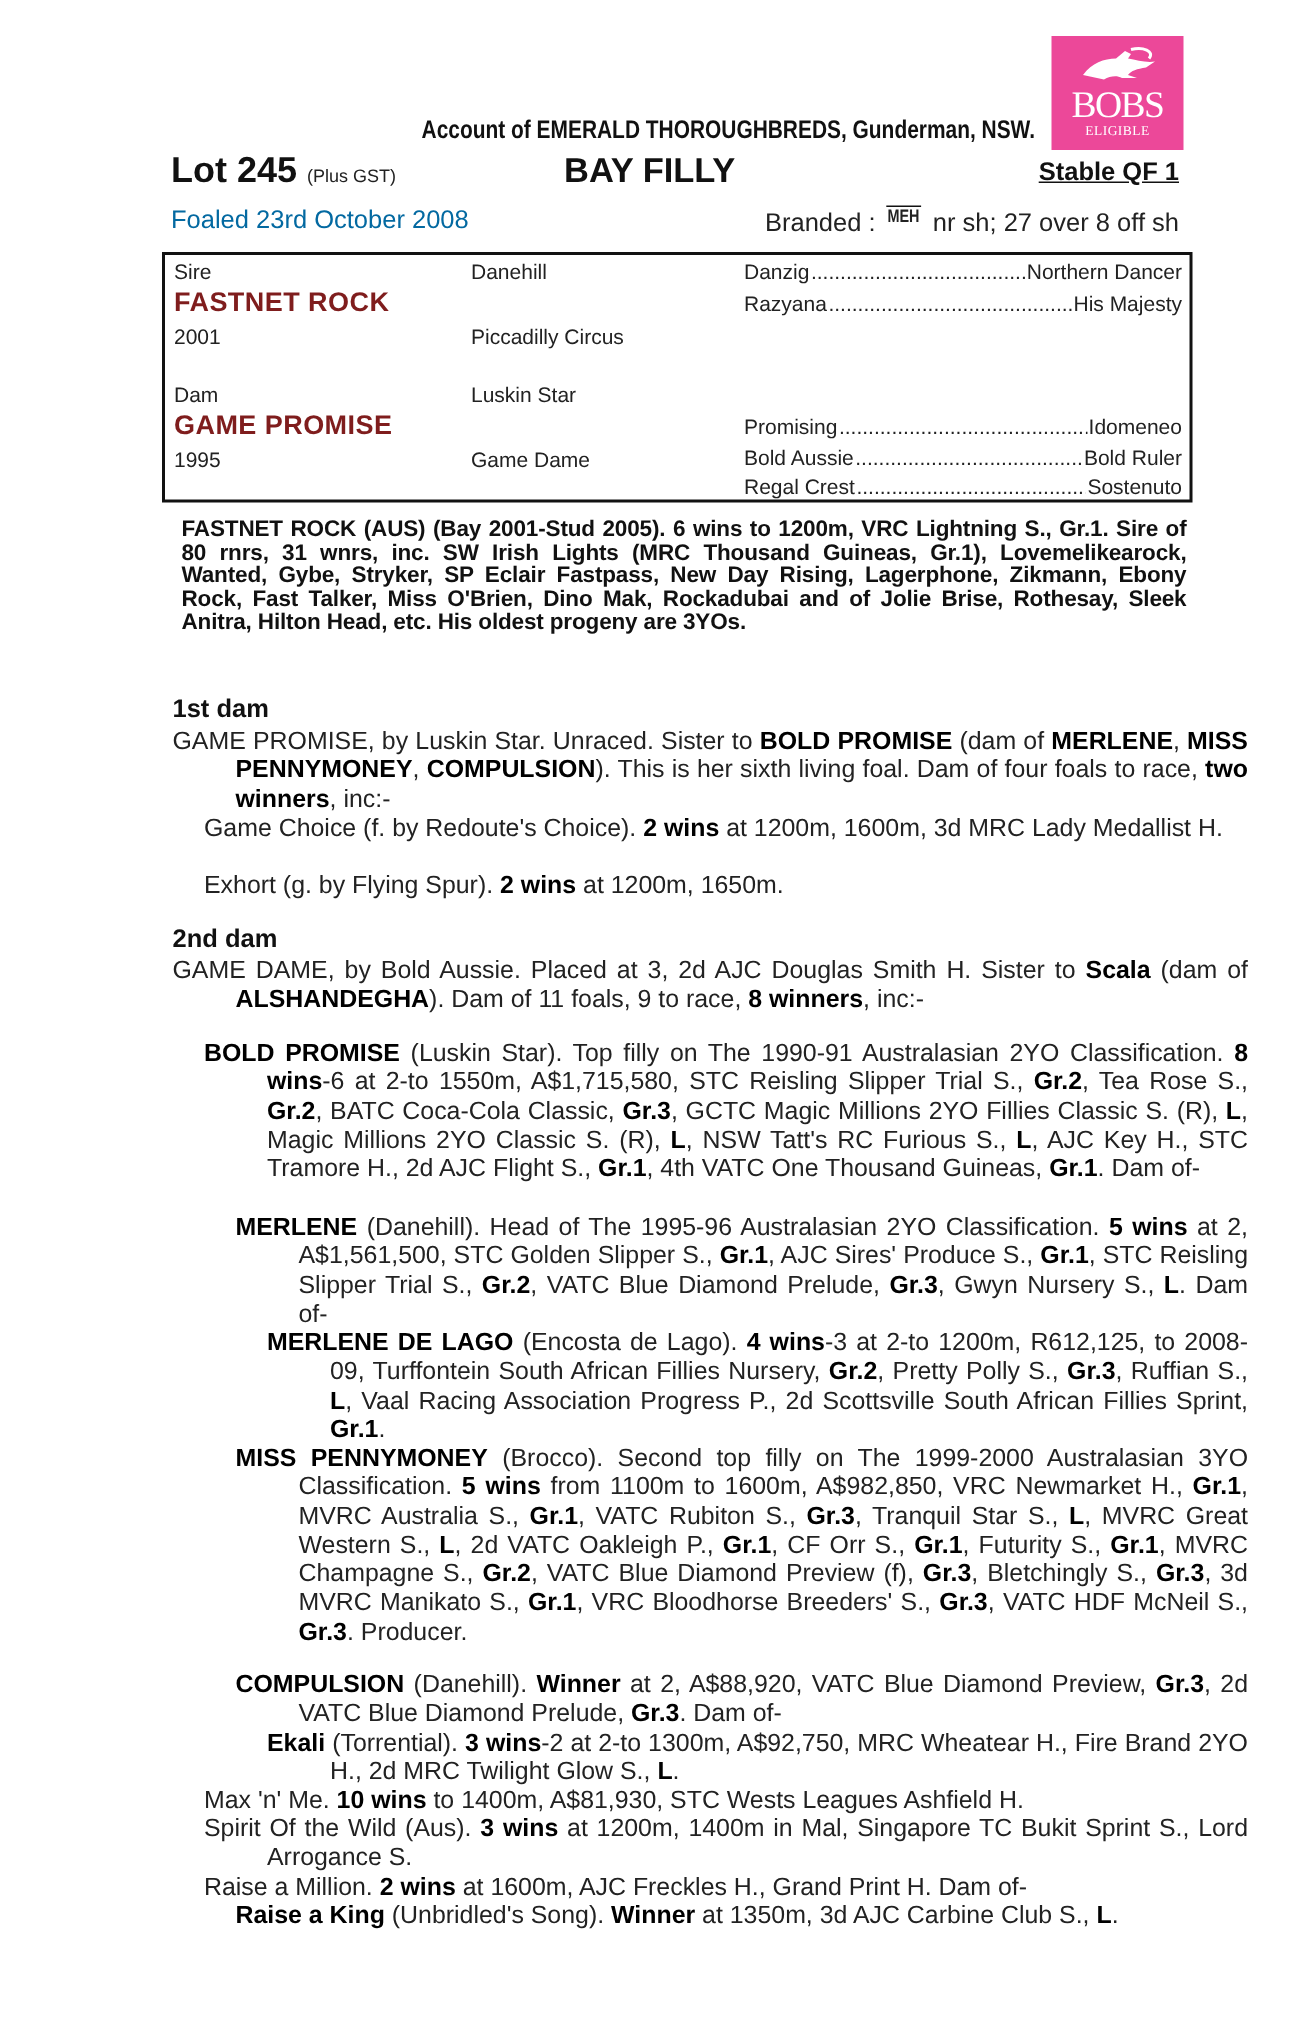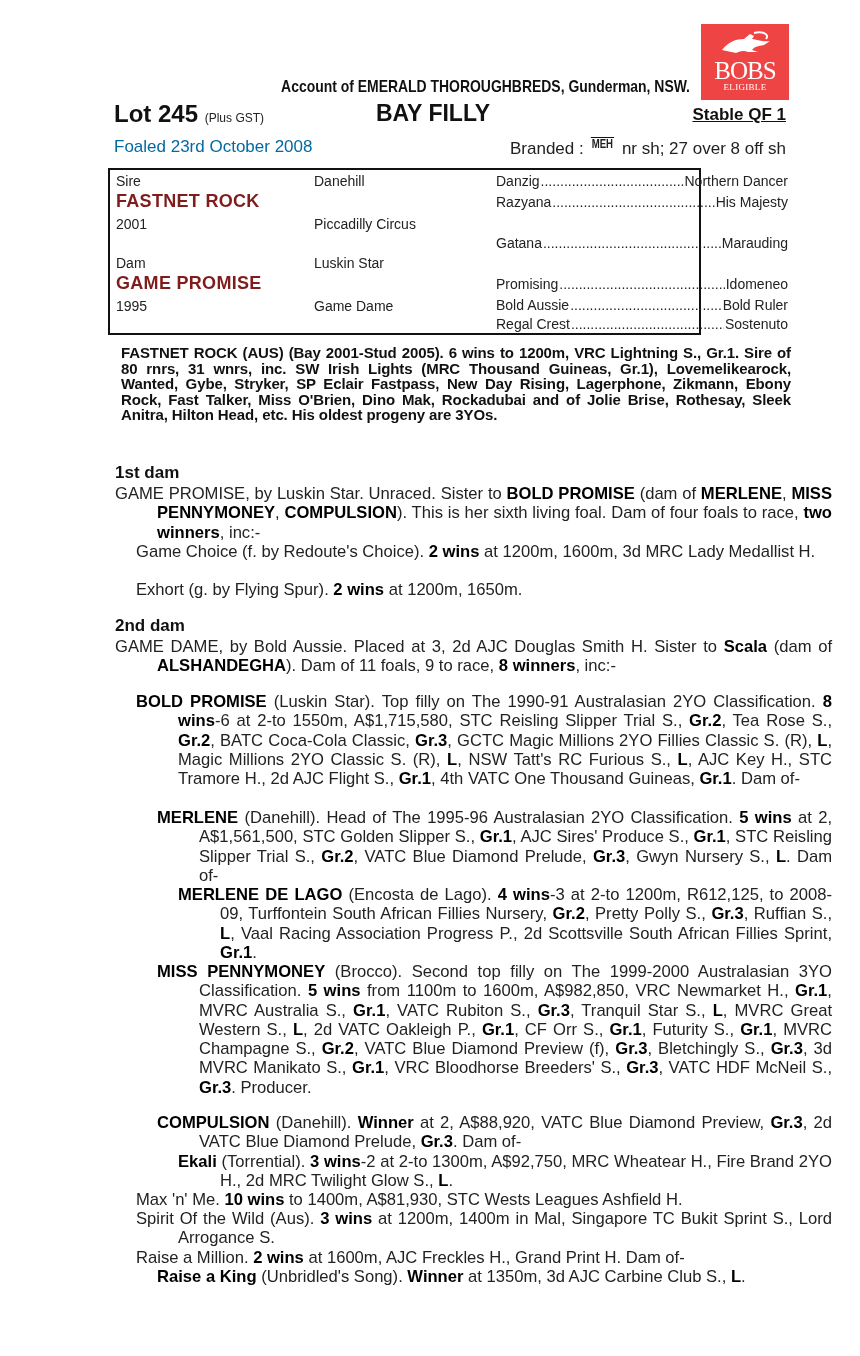--- a/index.html
+++ b/index.html
@@ -1,30 +1,30 @@
 <!DOCTYPE html>
 <html><head>
 <meta charset="utf-8">
 <style>
   html, body { margin:0; padding:0; background:#ffffff; }
   body { width:860px; height:1356px; position:relative; overflow:hidden; color:#111; font-family:"Liberation Sans", sans-serif; }
   .abs { position:absolute; }
-  .logo { left:701px; top:24px; width:88px; height:76px; background:#ef4444; color:#fff; text-align:center; }
+  .logo { left:701px; top:24px; width:88px; height:76px; background:#ec4899; color:#fff; text-align:center; }
   .logo svg { display:block; margin:6px auto 0; }
   .logo .bobs { font-family:"Liberation Serif", serif; font-size:25px; line-height:22px; letter-spacing:-1px; margin-top:2px; }
   .logo .elig { font-family:"Liberation Serif", serif; font-size:9px; line-height:11px; letter-spacing:0.3px; }
   .account { left:0; width:690px; top:77px; text-align:right; font-family:"Liberation Sans", sans-serif; font-weight:bold; font-size:17px; transform:scaleX(0.82); transform-origin:right center; letter-spacing:0; }
   .lot { left:114px; top:100px; font-weight:bold; font-size:24px; }
   .lot .gst { font-weight:normal; font-size:12px; color:#222; }
   .sex { left:376px; top:100px; font-weight:bold; font-size:23px; }
   .stable { right:74px; top:105px; font-weight:bold; font-size:17px;text-decoration:underline; }
   .foaled { left:114px; top:137px; font-size:17px; color:#0369a1; }
   .branded { right:74px; top:137px; font-size:17px; color:#222; }
   .brand-glyph { display:inline-block; font-size:12px; font-weight:bold; vertical-align:6px; border-top:1px solid #111; line-height:12px; padding:0 1px; transform:scaleX(0.8); }
-  .ped-box { left:108px; top:168px; width:593px; height:167px; border:2px solid #111; box-sizing:border-box; }
+  .ped-box { left:108px; top:168px; width:687px; height:167px; border:2px solid #111; box-sizing:border-box; }
   .ped-cell { position:absolute; font-size:14px; color:#222; white-space:nowrap; }
   .ped-cell.big { font-weight:bold; font-size:18px; color:#7f1d1d; letter-spacing:0.3px; }
   .gg { position:absolute; left:386px; width:292px; display:flex; font-size:14px; color:#222; white-space:nowrap; }
   .gg .dots { flex:1; overflow:hidden; margin:0 1px; }
   .gg .dots::after { content:"................................................................................................................"; letter-spacing:0; }
   .sire-note { left:121px; top:345px; width:670px; font-weight:bold; font-size:15px; line-height:15.6px; text-align:justify; letter-spacing:-0.1px; }
   .sec-h { left:115px; font-weight:bold; font-size:17px; }
   .para { position:absolute; font-size:16.6px; line-height:19.3px; color:#222; text-align:justify; }
   .para b { color:#000; }
   .hang { padding-left:42px; text-indent:-42px; }
@@ -71,25 +71,20 @@
   <div class="gg" style="top:3px">
       <span>Danzig</span>
       <span class="dots"></span>
       <span>Northern Dancer</span>
     </div>
   <div class="gg" style="top:24px">
       <span>Razyana</span>
       <span class="dots"></span>
       <span>His Majesty</span>
     </div>
-  <div class="gg" style="top:65px">
-      <span>Gatana</span>
-      <span class="dots"></span>
-      <span>Marauding</span>
-    </div>
   <div class="gg" style="top:106px">
       <span>Promising</span>
       <span class="dots"></span>
       <span>Idomeneo</span>
     </div>
   <div class="gg" style="top:127px">
       <span>Bold Aussie</span>
       <span class="dots"></span>
       <span>Bold Ruler</span>
     </div>

